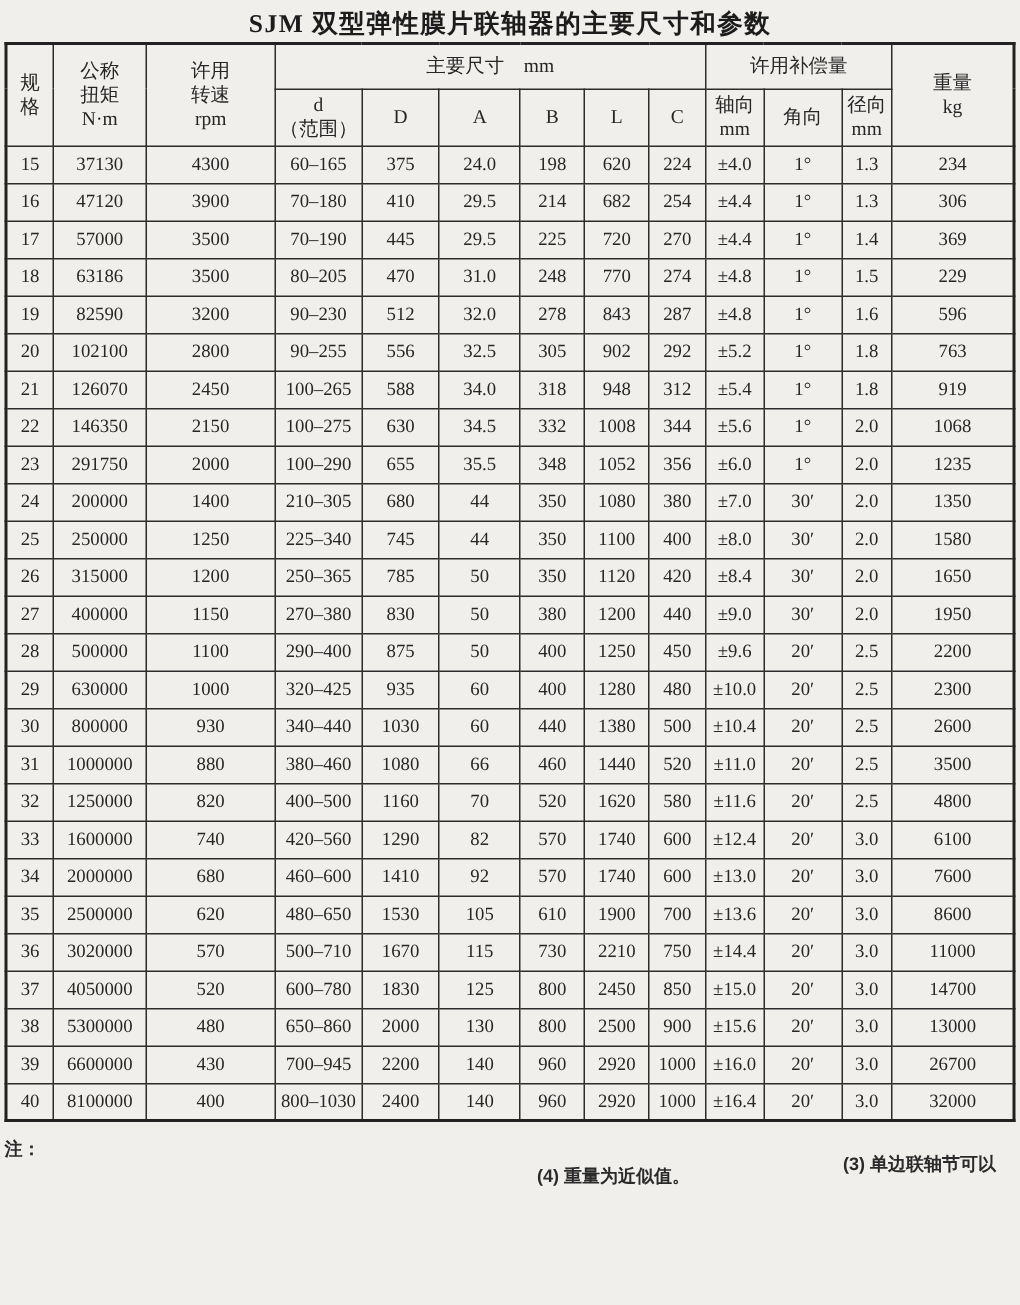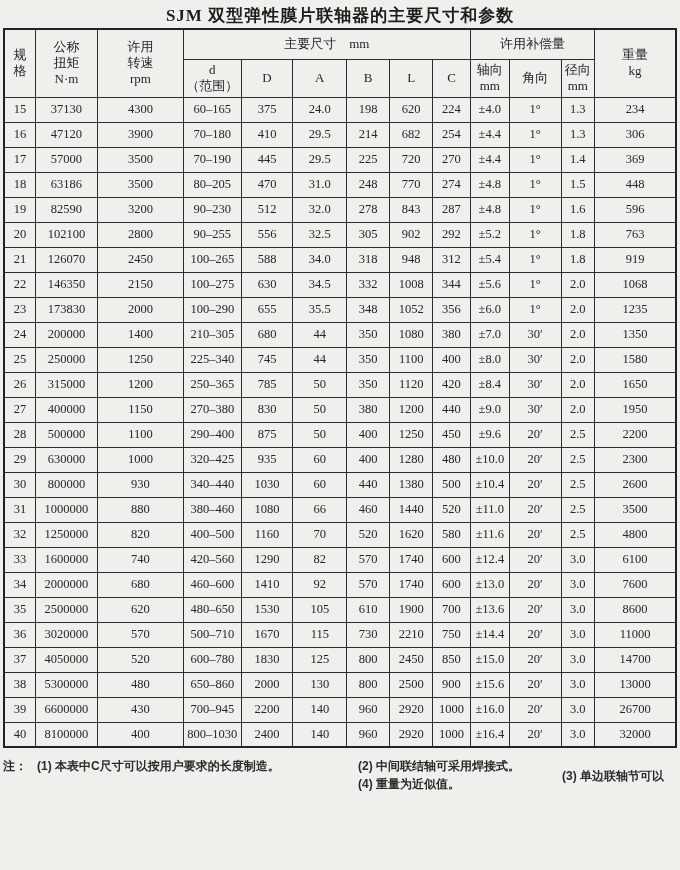--- a/index.html
+++ b/index.html
@@ -175,21 +175,21 @@
           <td>3500</td>
           <td>80–205</td>
           <td>470</td>
           <td>31.0</td>
           <td>248</td>
           <td>770</td>
           <td>274</td>
           <td>±4.8</td>
           <td>1°</td>
           <td>1.5</td>
-          <td>448</td>
+          <td>229</td>
         </tr>
         <tr>
           <td>19</td>
           <td>82590</td>
           <td>3200</td>
           <td>90–230</td>
           <td>512</td>
           <td>32.0</td>
           <td>278</td>
           <td>843</td>
@@ -239,21 +239,21 @@
           <td>332</td>
           <td>1008</td>
           <td>344</td>
           <td>±5.6</td>
           <td>1°</td>
           <td>2.0</td>
           <td>1068</td>
         </tr>
         <tr>
           <td>23</td>
-          <td>173830</td>
+          <td>291750</td>
           <td>2000</td>
           <td>100–290</td>
           <td>655</td>
           <td>35.5</td>
           <td>348</td>
           <td>1052</td>
           <td>356</td>
           <td>±6.0</td>
           <td>1°</td>
           <td>2.0</td>
@@ -512,19 +512,17 @@
           <td>±16.4</td>
           <td>20′</td>
           <td>3.0</td>
           <td>32000</td>
         </tr>
       </tbody>
   </table>
 
   <div class="notes">
     <span class="n-label">注：</span>
-    <span class="n-l1s1">(1) 本表中C尺寸可以按用户要求的长度制造。</span>
-    <span class="n-l1s2">(2) 中间联结轴可采用焊接式。</span>
     <span class="n-l1s3">(3) 单边联轴节可以</span>
     <span class="n-l2s2">(4) 重量为近似值。</span>
   </div>
 
 </div>
 
 </body></html>

